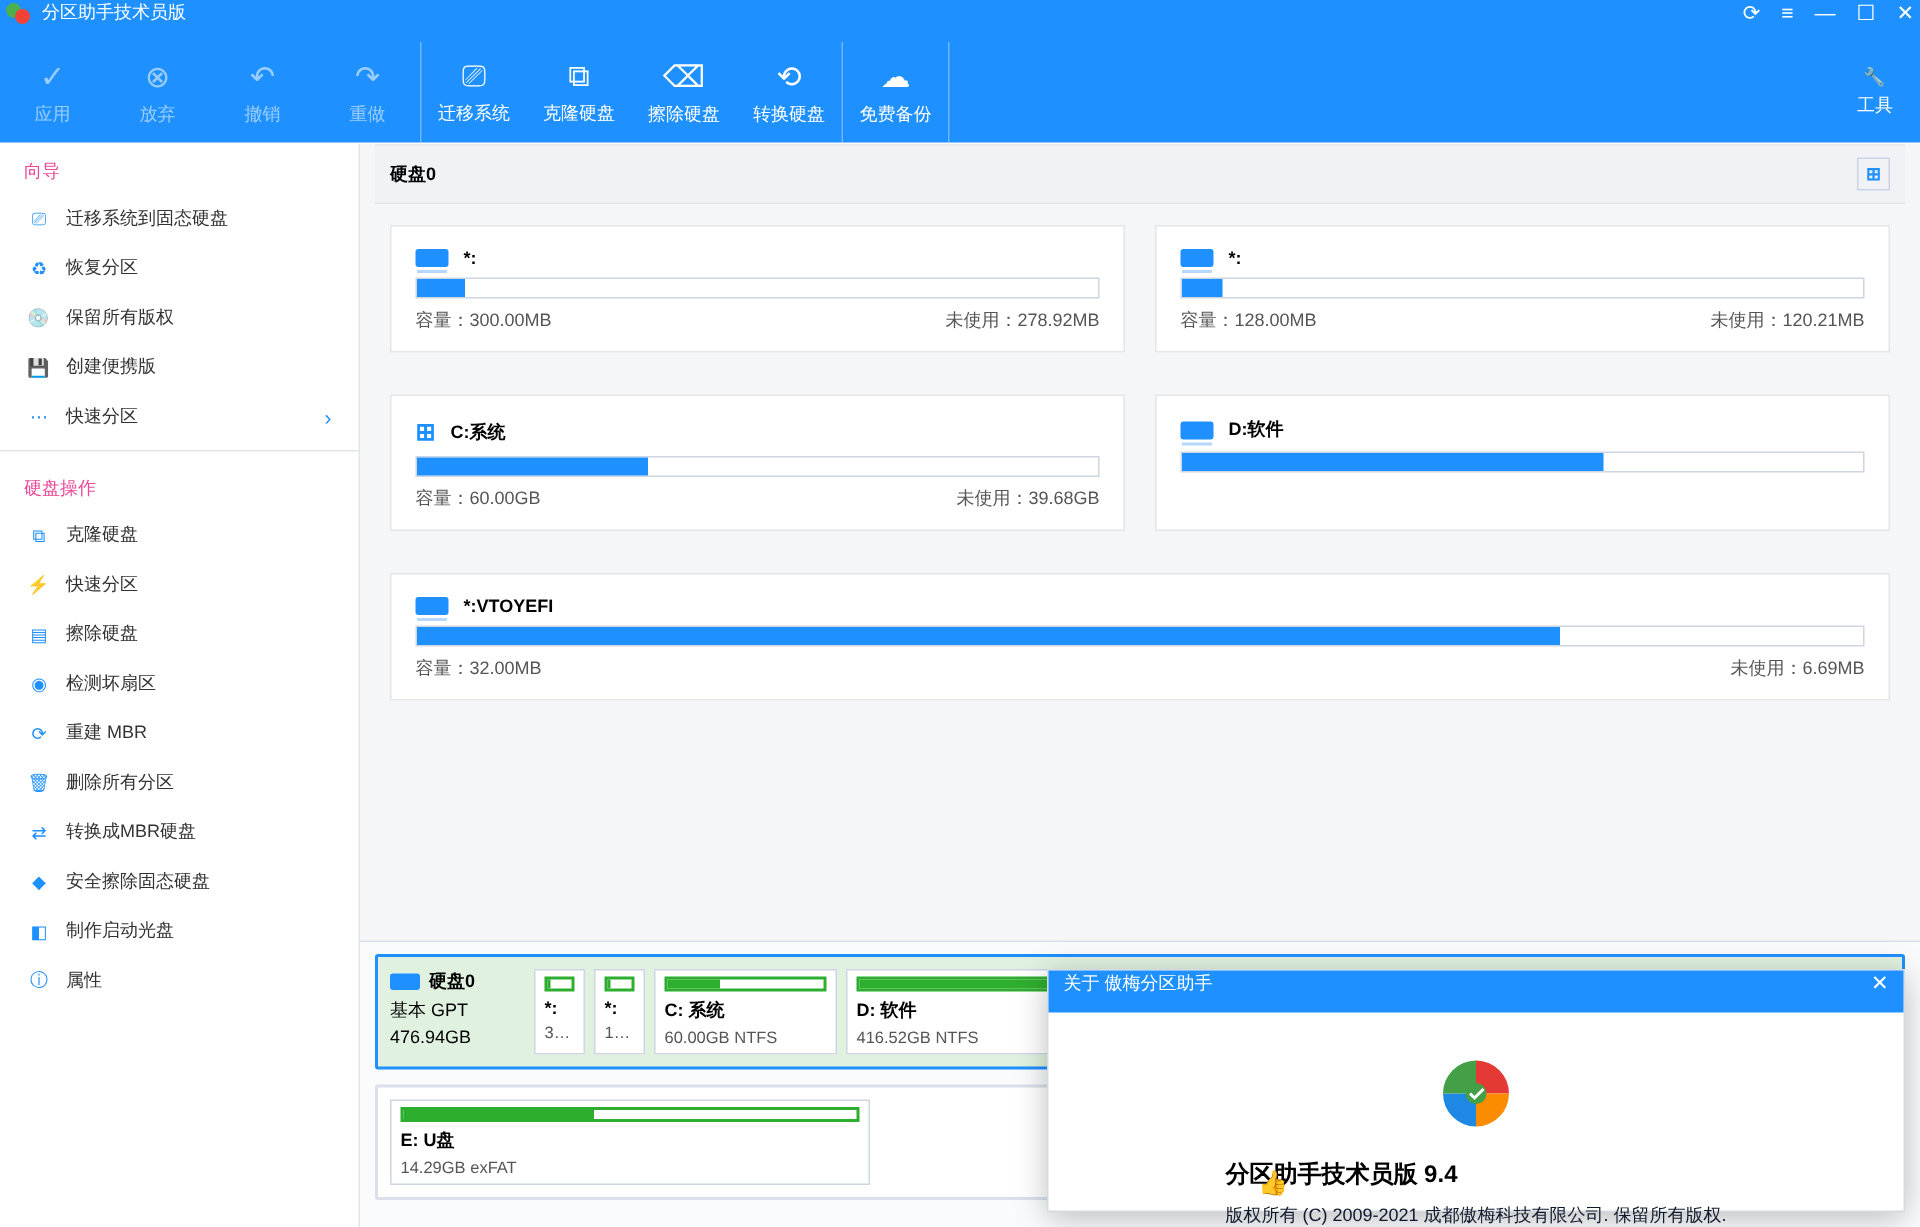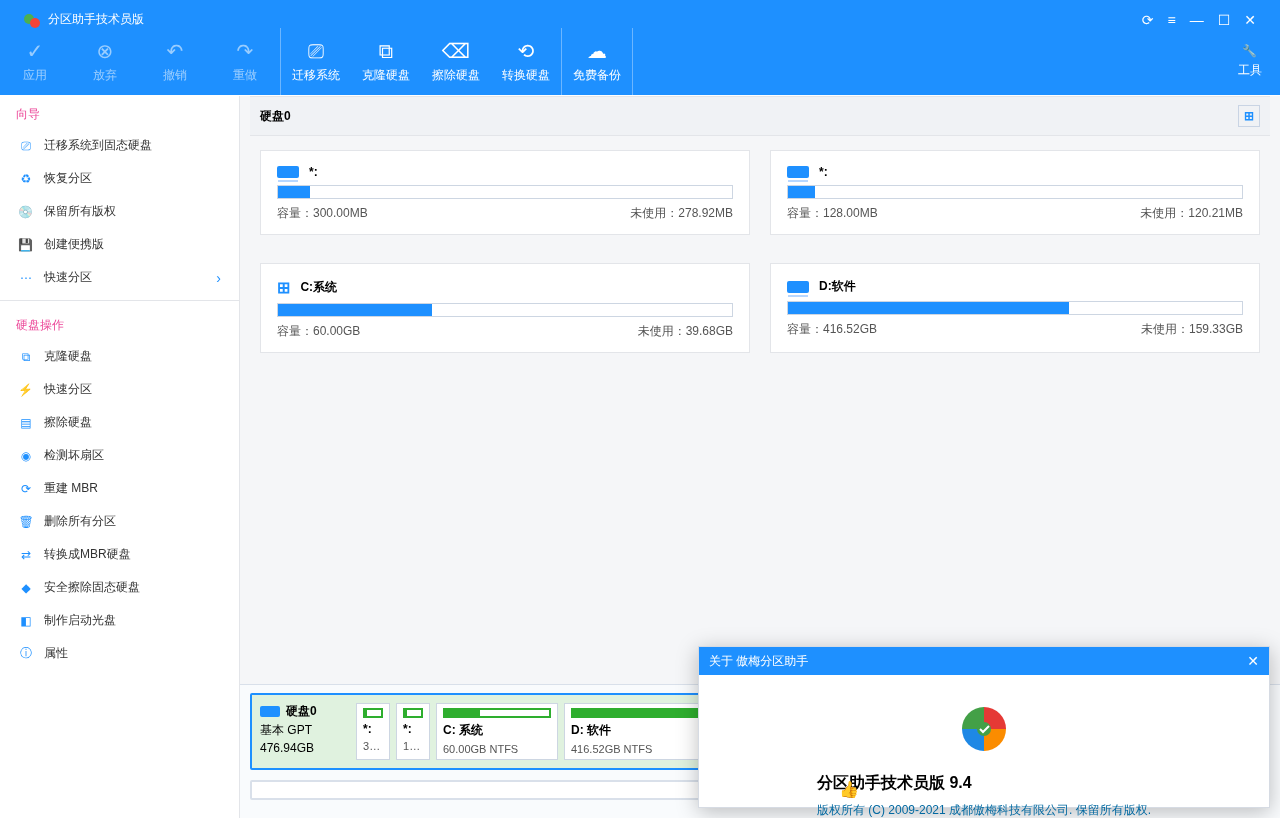--- a/index.html
+++ b/index.html
@@ -1,17 +1,17 @@
 <!DOCTYPE html>
 <html><head>
 <meta charset="utf-8">
 <style>
 * { margin:0; padding:0; box-sizing:border-box; font-family:"Microsoft YaHei",SimSun,sans-serif; }
 body { width:1280px; height:818px; background:#fff; overflow:hidden; position:relative; font-size:12px; }
-.titlebar { height:28px; background:#1e90ff; display:flex; align-items:flex-end; padding:0 24px; color:#fff; }
+.titlebar { height:28px; background:#1e90ff; display:flex; align-items:flex-start; padding:0 4px; color:#fff; }
 .titlebar .logo { width:16px; height:16px; position:relative; margin-right:8px; }
 .titlebar .logo::before { content:""; position:absolute; width:10px; height:10px; background:#4caf50; border-radius:50%; left:0; top:2px; }
 .titlebar .logo::after { content:""; position:absolute; width:10px; height:10px; background:#f44336; border-radius:50%; left:6px; top:6px; }
 .titlebar .winctrl { margin-left:auto; display:flex; gap:14px; font-size:14px; }
 .titlebar .winctrl span { cursor:pointer; }
 .toolbar { height:68px; background:#1e90ff; display:flex; align-items:center; color:#fff; border-bottom:1px solid #fff; }
 .tool-group { display:flex; align-items:center; border-right:1px solid rgba(255,255,255,.35); height:100%; }
 .tool-btn { width:70px; display:flex; flex-direction:column; align-items:center; justify-content:center; gap:4px; height:100%; font-size:12px; }
 .tool-btn.dim { opacity:.55; }
 .tool-btn .ti { font-size:20px; }
@@ -40,27 +40,27 @@
 .strip.secondary { border-color:#d9e0ea; background:#fff; }
 .strip .diskcol { width:90px; display:flex; flex-direction:column; gap:2px; font-size:12px; }
 .strip .diskcol .dh { display:flex; align-items:center; gap:6px; font-weight:bold; }
 .strip .diskcol .dh .hdd2 { width:20px; height:11px; background:#1e90ff; border-radius:2px; }
 .strip .partcol { background:#fff; border:1px solid #cdd6e2; padding:4px 6px; display:flex; flex-direction:column; gap:4px; min-width:0; }
 .strip .partcol .pb { height:10px; border:2px solid #2eae2e; background:#fff; position:relative; }
 .strip .partcol .pb .pfill { position:absolute; left:0; top:0; bottom:0; background:#2eae2e; }
 .strip .partcol .t1 { font-weight:bold; white-space:nowrap; overflow:hidden; text-overflow:ellipsis; }
 .strip .partcol .t2 { color:#555; white-space:nowrap; overflow:hidden; text-overflow:ellipsis; font-size:11px; }
 .about-dialog { position:absolute; left:698px; top:646px; width:572px; height:162px; background:#fff; box-shadow:0 4px 20px rgba(0,0,0,.25); border:1px solid #d6dbe3; }
-.about-dialog .dtitle { height:28px; background:#1e90ff; color:#fff; padding:0 10px; display:flex; align-items:center; font-size:12px; }
+.about-dialog .dtitle { height:28px; background:#1e90ff; color:#fff; padding:0 10px; display:flex; align-items:flex-start; font-size:12px; }
 .about-dialog .dtitle .x { margin-left:auto; cursor:pointer; font-size:14px; }
 .about-dialog .content { display:flex; align-items:center; gap:18px; padding:28px 24px;flex-direction:column; }
 .about-dialog .alogo { width:52px; height:52px; position:relative; }
 .about-dialog .alogo svg { width:52px; height:52px; }
 .about-dialog .tx .l1 { font-size:16px; font-weight:bold; margin-bottom:8px; }
-.about-dialog .tx .l2 { color:#0369a1; font-size:12px; }
+.about-dialog .tx .l2 { color:#0f172a; font-size:12px; }
 .about-dialog .thumb { position:absolute; left:140px; bottom:8px; color:#1e90ff; font-size:16px; }
 </style>
 </head>
 <body>
 
 <div class="titlebar">
   <div class="logo"></div>
   <span>分区助手技术员版</span>
   <div class="winctrl">
     <span>⟳</span>
@@ -240,27 +240,36 @@
             </div>
           </div>
           <div class="pcard">
             <div class="top">
               <span class="hdd"></span>
               <span>D:软件</span>
             </div>
             <div class="bar">
               <div class="fill" style="width:62%"></div>
             </div>
+          </div>
+        </div>
+        <div class="card-row">
+          <div class="pcard">
+            <div class="top">
+              <span class="hdd"></span>
+              <span>*:VTOYEFI</span>
+            </div>
+            <div class="bar">
+              <div class="fill" style="width:79%"></div>
+            </div>
             <div class="info">
-              <span>容量：416.52GB</span>
-              <span>未使用：159.33GB</span>
-            </div>
-          </div>
-        </div>
-        <div class="card-row">
+              <span>容量：32.00MB</span>
+              <span>未使用：6.69MB</span>
+            </div>
+          </div>
         </div>
       </div>
     <div class="strip-scroll" id="strips">
         <div class="strip">
           <div class="diskcol">
             <div class="dh">
               <span class="hdd2"></span>
               <span>硬盘0</span>
             </div>
             <div>基本 GPT</div>
@@ -289,20 +298,27 @@
           </div>
           <div class="partcol" style="width:654px">
             <div class="pb">
               <div class="pfill" style="width:62%"></div>
             </div>
             <div class="t1">D: 软件</div>
             <div class="t2">416.52GB NTFS</div>
           </div>
         </div>
         <div class="strip secondary">
+          <div class="partcol" style="width:320px">
+            <div class="pb">
+              <div class="pfill" style="width:42%"></div>
+            </div>
+            <div class="t1">E: U盘</div>
+            <div class="t2">14.29GB exFAT</div>
+          </div>
         </div>
       </div>
   </div>
 </div>
 
 <div class="about-dialog">
   <div class="dtitle">
     <span>关于 傲梅分区助手</span>
     <span class="x">✕</span>
   </div>

